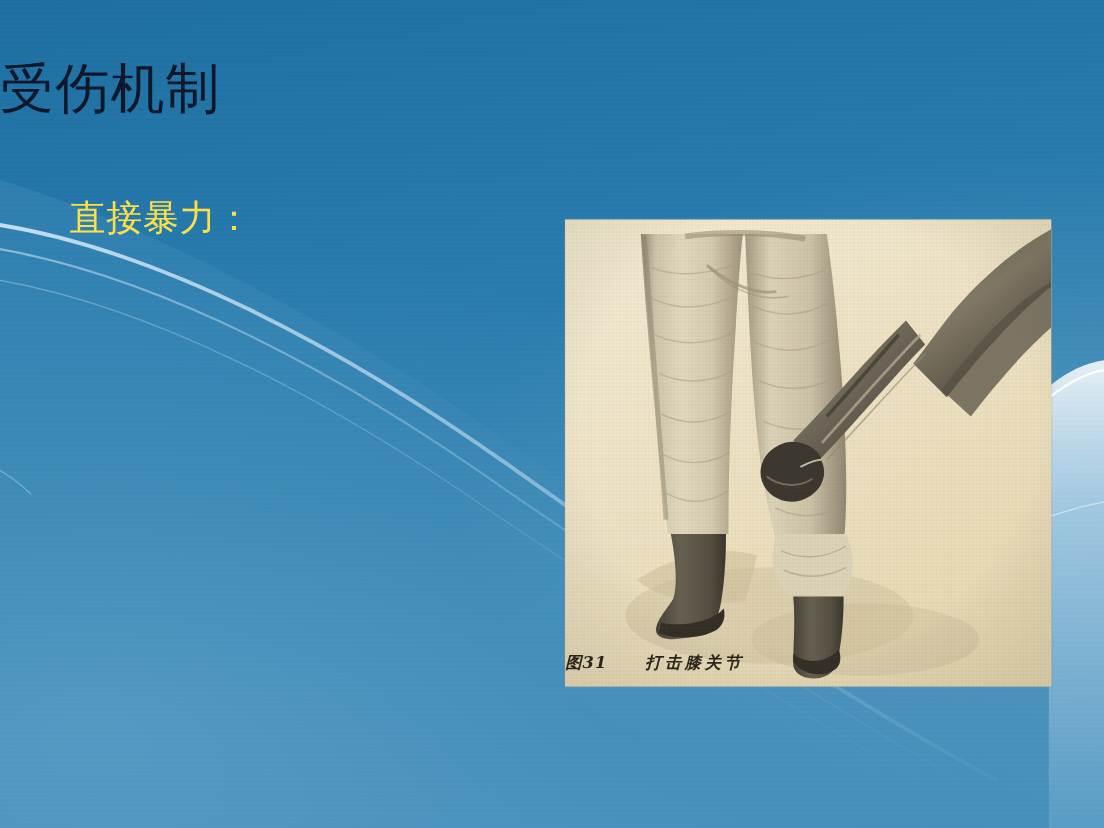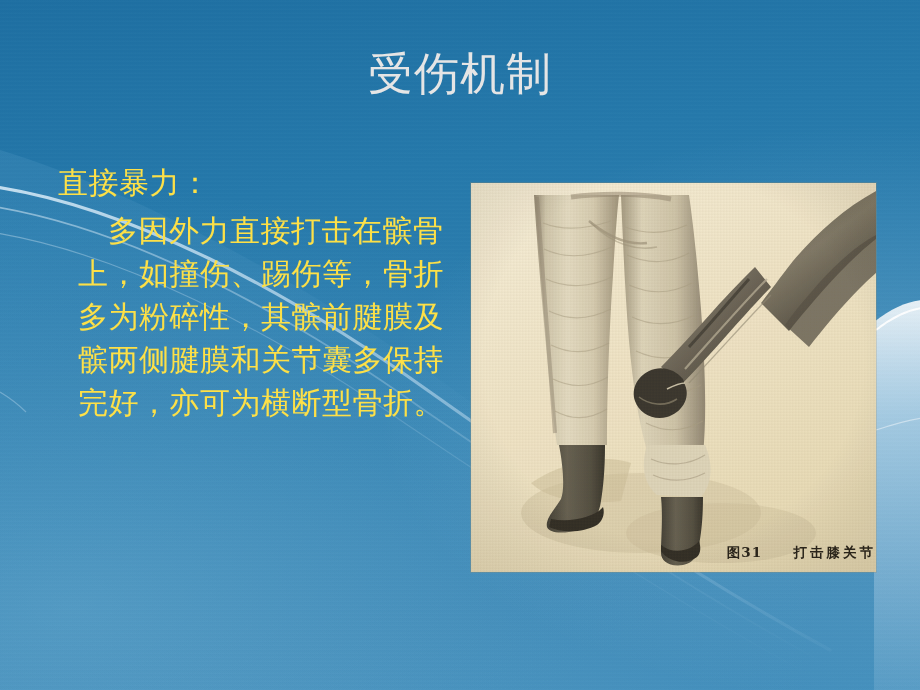--- a/index.html
+++ b/index.html
@@ -51,22 +51,21 @@
     );
     opacity: 0.6;
   }
 
   
   .title {
     position: absolute;
     left: 0;
     right: 0;
     top: 48px;
-    text-align: center;
-    color: #e5e5e5;
+    color: #0f172a;
     font-size: 45px;
     line-height: 1.15;
     letter-spacing: 1px;
     font-family: "DejaVu Serif", "Liberation Serif", serif;
     white-space: nowrap;
   }
 
   
   .body-block {
     position: absolute;
@@ -116,27 +115,28 @@
     left: 0;
     top: 0;
     width: 405px;
     height: 389px;
   }
   .caption {
     position: absolute;
     left: 0;
     right: 0;
     bottom: 10px;
-    text-align: right;
+    text-align: left;
     color: #2a241a;
     font-size: 13.5px;
     font-weight: bold;
     letter-spacing: 3px;
     font-family: "DejaVu Serif", "Liberation Serif", serif;
     z-index: 7;
+    font-style: italic;
   }
   .caption .fignum { letter-spacing: 1px; }
   .caption .figgap { display: inline-block; width: 16px; }
 </style>
 </head>
 <body>
 
 <div id="slide">
 
   <div class="bg-base"></div>
@@ -178,21 +178,20 @@
 
     <path d="M0,392 C10,398 18,404 26,412" fill="none" stroke="#cfe6f7" stroke-opacity="0.35" stroke-width="1.2"></path>
   </svg>
 
   <div class="bg-bands"></div>
 
   <div class="title">受伤机制</div>
 
   <div class="body-block">
     <span class="lead">直接暴力：</span>
-    <span class="para">多因外力直接打击在髌骨上，如撞伤、踢伤等，骨折多为粉碎性，其髌前腱膜及髌两侧腱膜和关节囊多保持完好，亦可为横断型骨折。</span>
   </div>
 
   <div class="photo">
     <svg class="photo-art" viewBox="0 0 405 389" preserveAspectRatio="none">
       <defs>
         <linearGradient id="paper" x1="0" y1="0" x2="0.6" y2="1">
           <stop offset="0%" stop-color="#f8f0db"></stop>
           <stop offset="45%" stop-color="#f2e7cb"></stop>
           <stop offset="100%" stop-color="#e9dcb8"></stop>
         </linearGradient>

